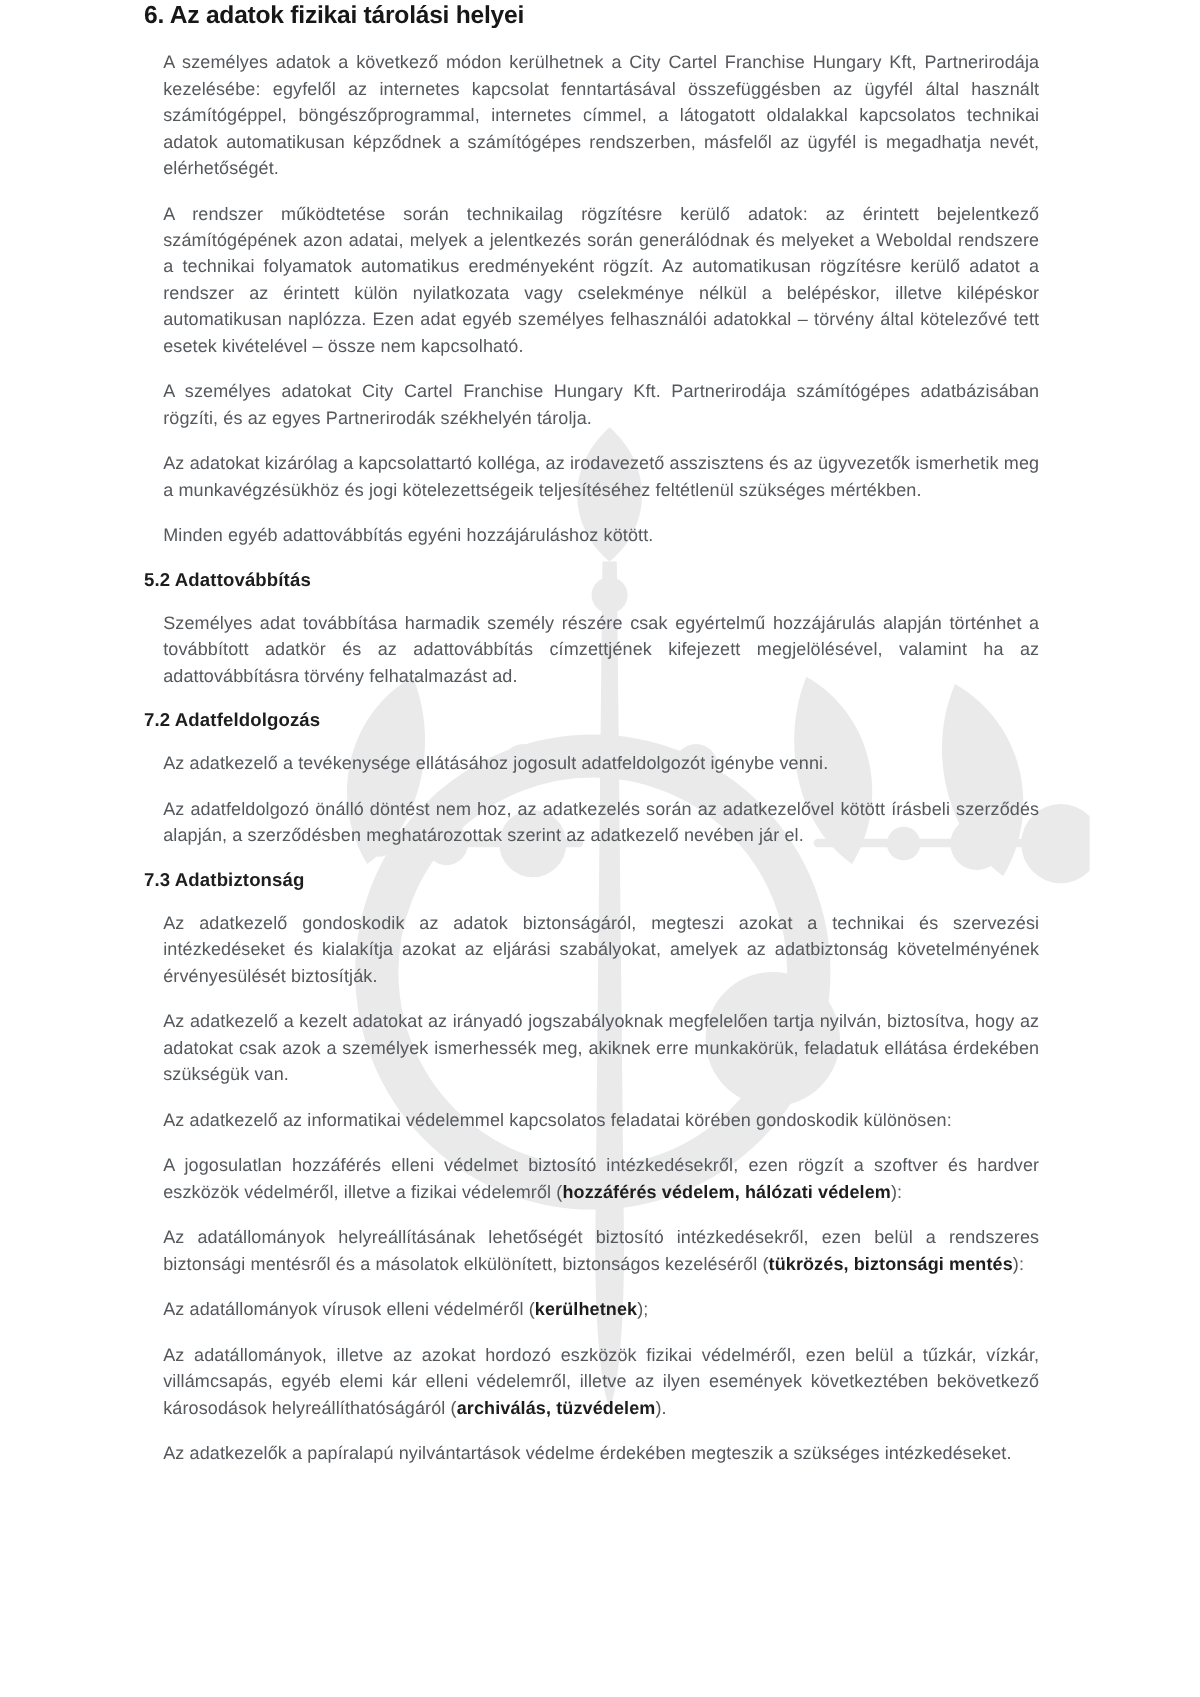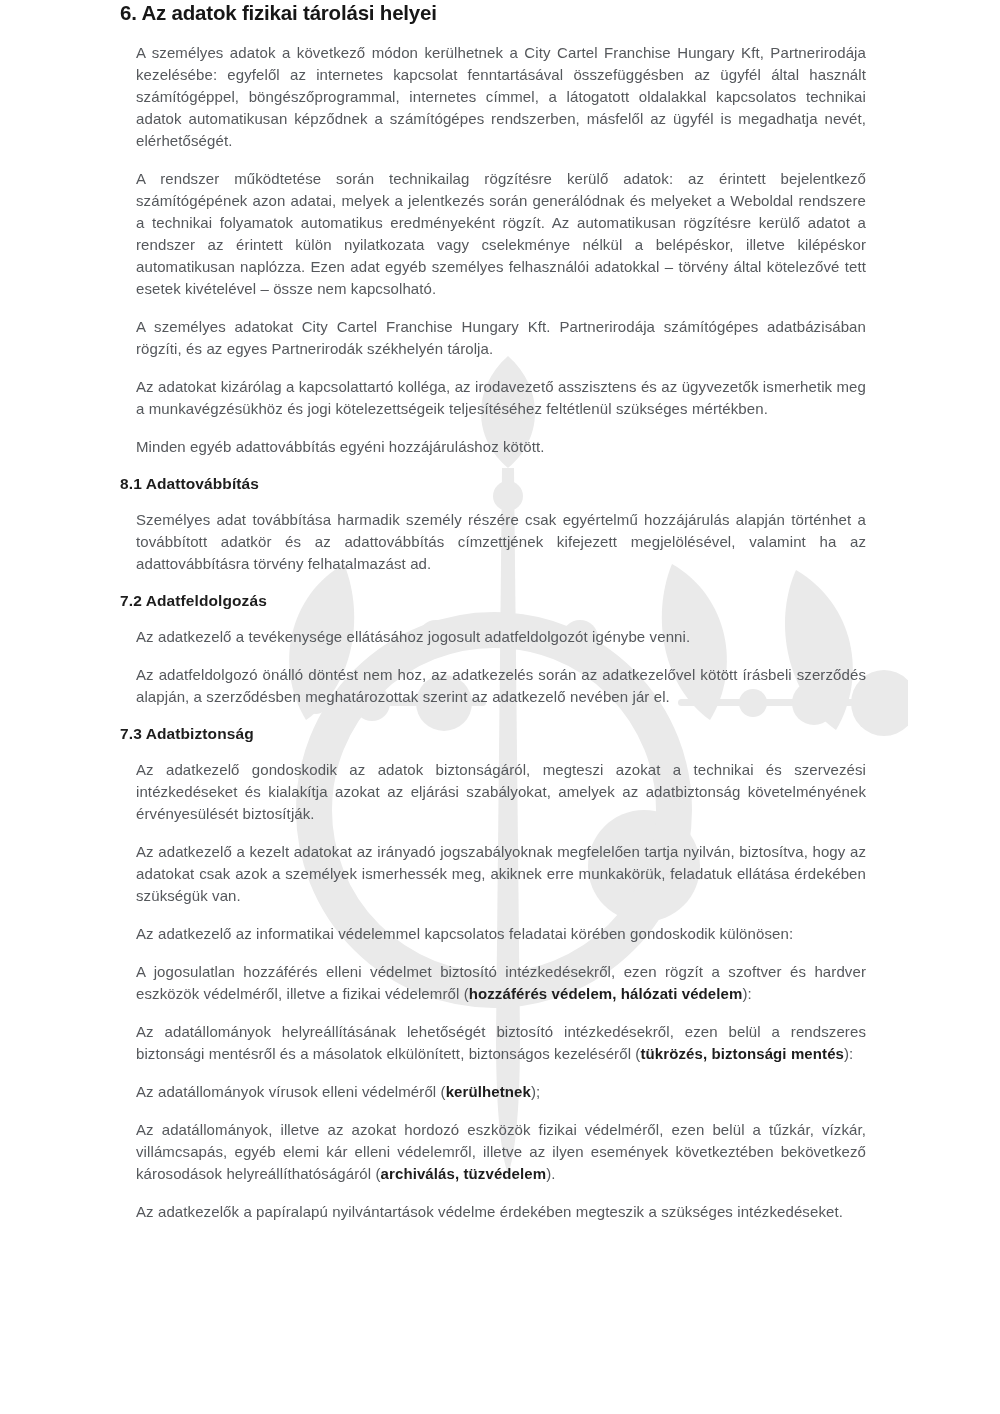--- a/index.html
+++ b/index.html
@@ -103,21 +103,21 @@
 
     <p class="body mt-p3">A személyes adatokat City Cartel Franchise Hungary Kft. Partnerirodája számítógépes adatbázisában rögzíti, és az egyes Partnerirodák székhelyén tárolja.</p>
 
 
     <p class="body mt-p4">Az adatokat kizárólag a kapcsolattartó kolléga, az irodavezető asszisztens és az ügyvezetők ismerhetik meg a munkavégzésükhöz és jogi kötelezettségeik teljesítéséhez feltétlenül szükséges mértékben.</p>
 
     <div class="mt-p5">
       <div class="body">Minden egyéb adattovábbítás egyéni hozzájáruláshoz kötött.</div>
     </div>
 
-    <h2 class="sub mt-h71">8.1 Adattovábbítás</h2>
+    <h2 class="sub mt-h71">5.2 Adattovábbítás</h2>
     <p class="body mt-body">Személyes adat továbbítása harmadik személy részére csak egyértelmű hozzájárulás alapján történhet a továbbított adatkör és az adattovábbítás címzettjének kifejezett megjelölésével, valamint ha az adattovábbításra törvény felhatalmazást ad.</p>
 
     <h2 class="sub mt-h72">7.2 Adatfeldolgozás</h2>
     <div class="mt-body">
       <div class="body">Az adatkezelő a tevékenysége ellátásához jogosult adatfeldolgozót igénybe venni.</div>
       <div class="body">Az adatfeldolgozó önálló döntést nem hoz, az adatkezelés során az adatkezelővel kötött írásbeli szerződés alapján, a szerződésben meghatározottak szerint az adatkezelő nevében jár el.</div>
     </div>
 
     <h2 class="sub mt-h73">7.3 Adatbiztonság</h2>
     <div class="mt-body">

